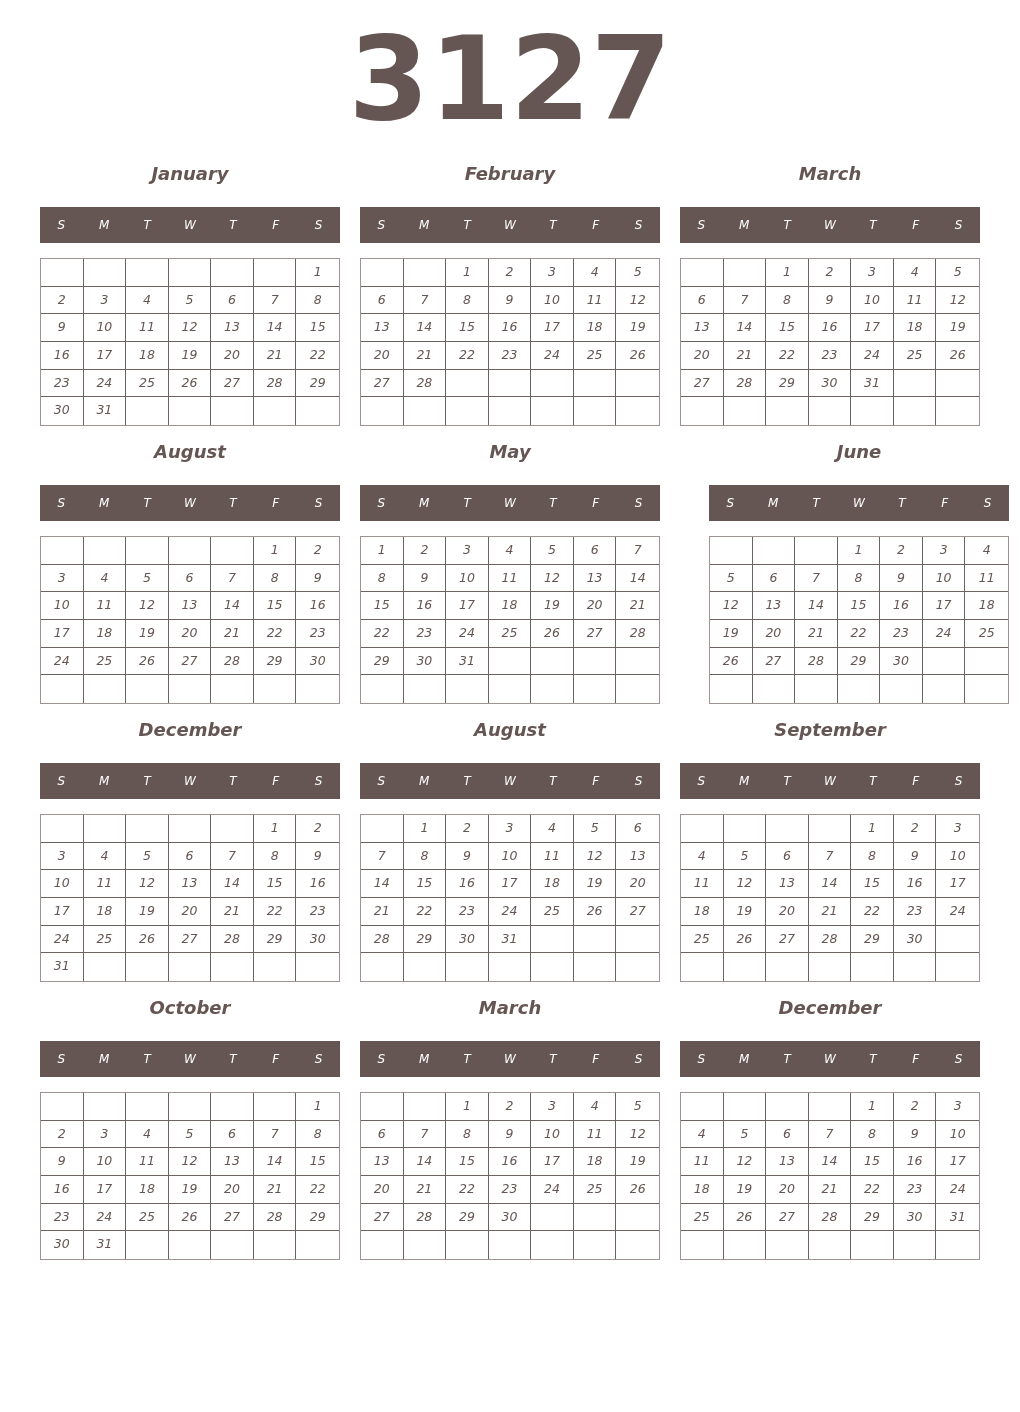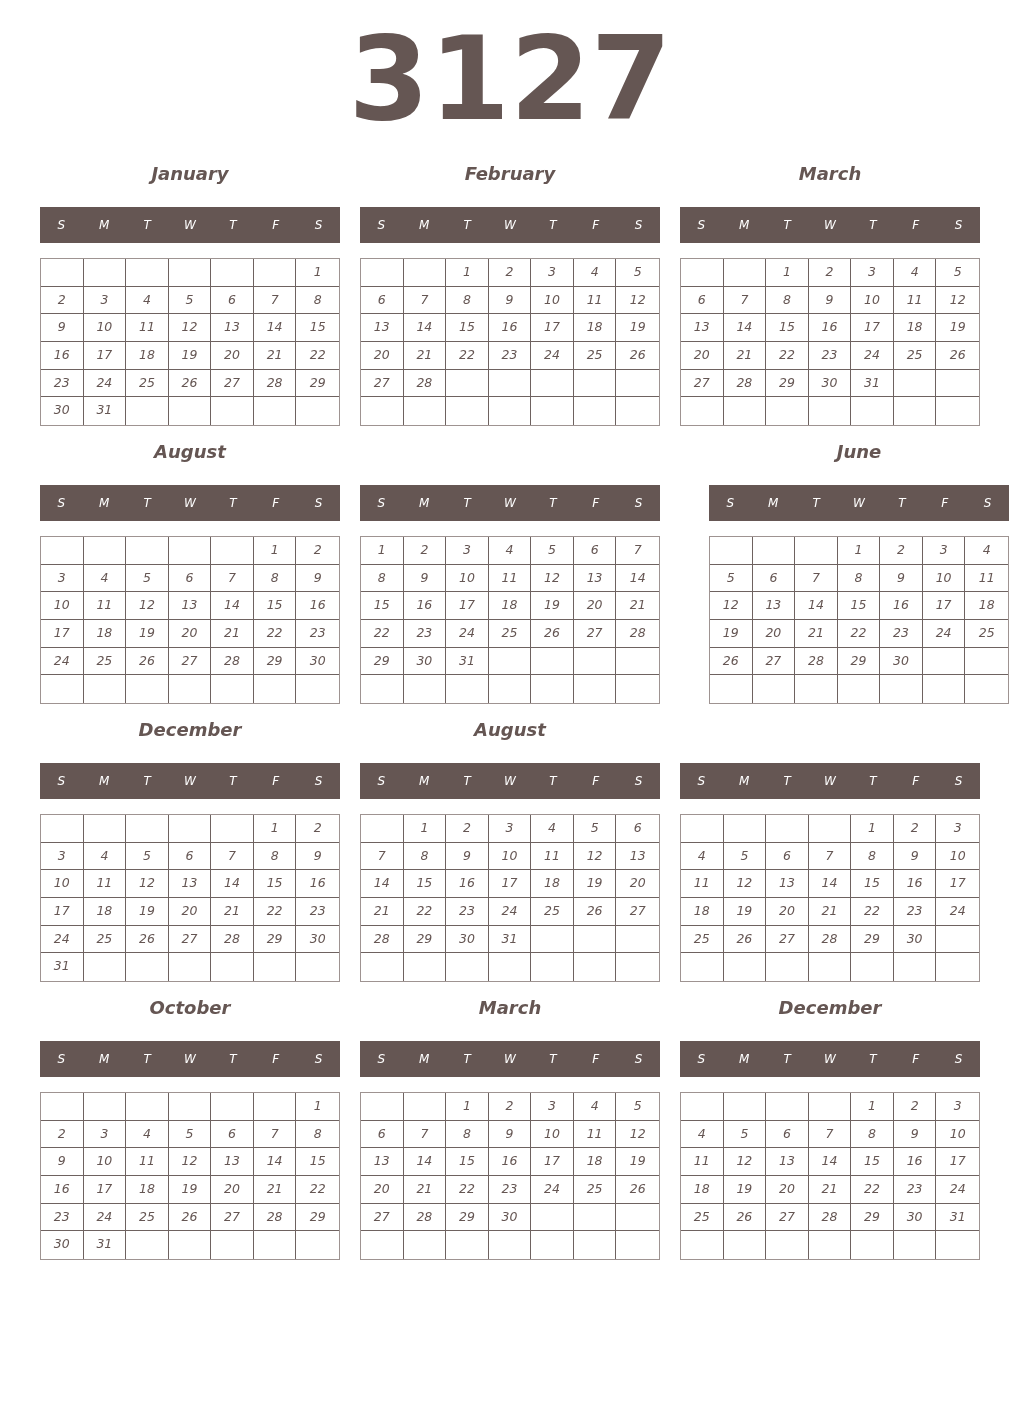--- a/index.html
+++ b/index.html
@@ -237,20 +237,21 @@
         <div class="cell lastrow"></div>
         <div class="cell lastrow"></div>
         <div class="cell lastrow"></div>
         <div class="cell lastrow"></div>
         <div class="cell lastrow"></div>
         <div class="cell lastrow"></div>
         <div class="cell lastcol lastrow"></div>
       </div>
     </div>
     <div class="month" style="left: 360px; top: 428px;">
+      <div class="mtitle">May</div>
       <div class="dow">
         <span>S</span>
         <span>M</span>
         <span>T</span>
         <span>W</span>
         <span>T</span>
         <span>F</span>
         <span>S</span>
       </div>
       <div class="grid">
@@ -460,20 +461,21 @@
         <div class="cell lastrow"></div>
         <div class="cell lastrow"></div>
         <div class="cell lastrow"></div>
         <div class="cell lastrow"></div>
         <div class="cell lastrow"></div>
         <div class="cell lastrow"></div>
         <div class="cell lastcol lastrow"></div>
       </div>
     </div>
     <div class="month" style="left: 680px; top: 706px;">
+      <div class="mtitle">September</div>
       <div class="dow">
         <span>S</span>
         <span>M</span>
         <span>T</span>
         <span>W</span>
         <span>T</span>
         <span>F</span>
         <span>S</span>
       </div>
       <div class="grid">

